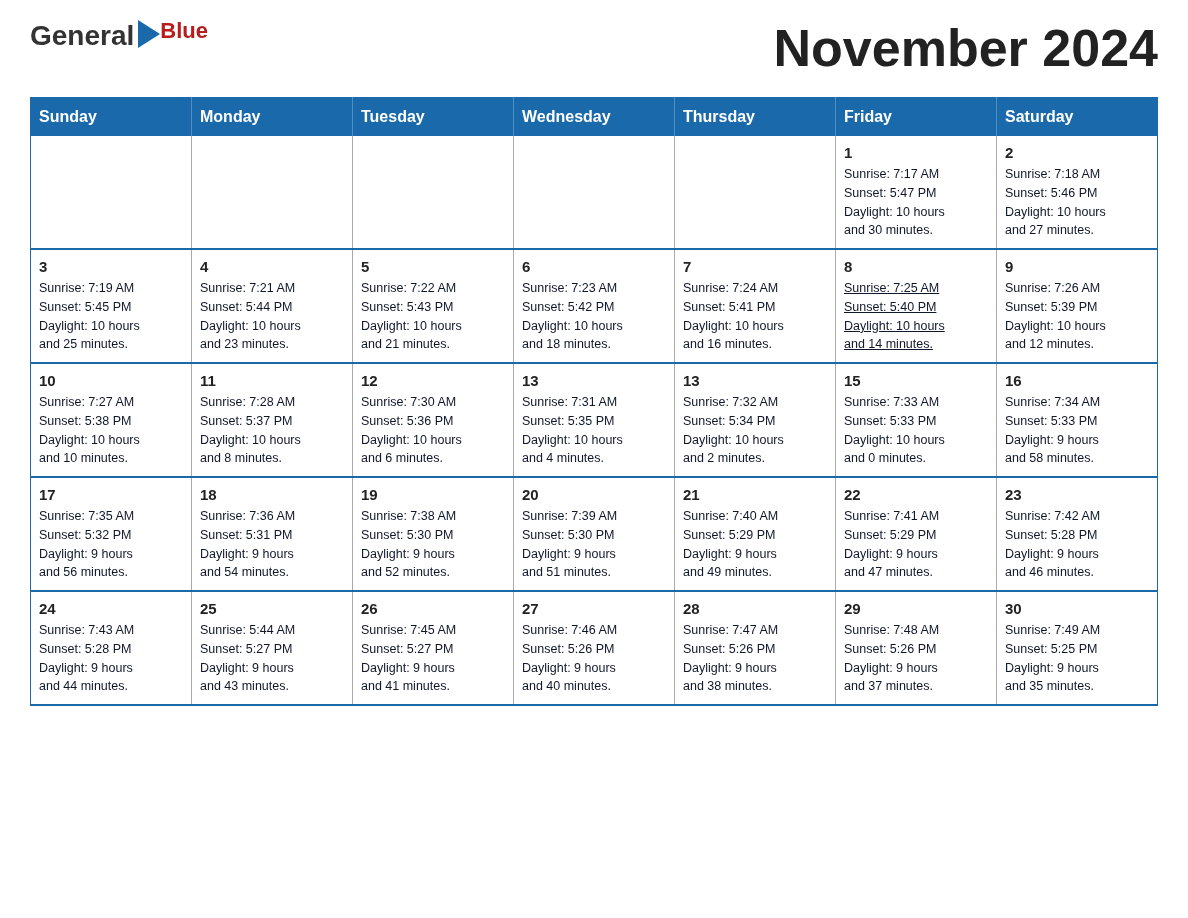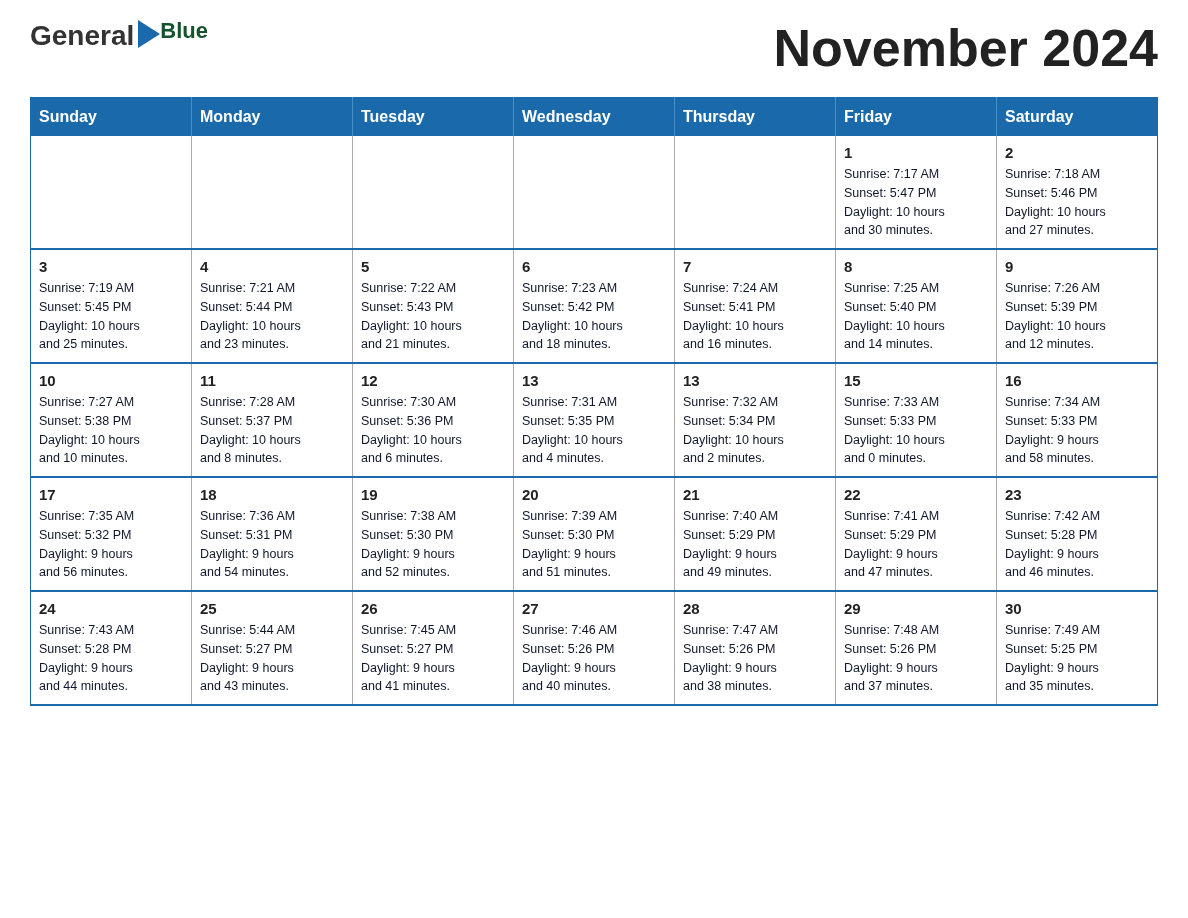--- a/index.html
+++ b/index.html
@@ -23,21 +23,21 @@
     }
     .logo-general {
       font-size: 28px;
       font-weight: bold;
       color: #333;
       line-height: 1;
     }
     .logo-blue {
       font-size: 22px;
       font-weight: bold;
-      color: #14532d;
+      color: #b91c1c;
       line-height: 1;
       display: flex;
       align-items: center;
       gap: 2px;
     }
     .title-area {
       text-align: right;
     }
     .month-title {
       font-size: 52px;
@@ -182,21 +182,21 @@
         </td>
         <td>
           <span class="day-number">7</span>
           <div class="day-info" style="white-space: pre-line;">Sunrise: 7:24 AM
 Sunset: 5:41 PM
 Daylight: 10 hours
 and 16 minutes.</div>
         </td>
         <td>
           <span class="day-number">8</span>
-          <div class="day-info" style="white-space: pre-line;">Sunrise: 7:25 AM
+          <div class="day-info" style="white-space: pre-line; text-decoration: underline;">Sunrise: 7:25 AM
 Sunset: 5:40 PM
 Daylight: 10 hours
 and 14 minutes.</div>
         </td>
         <td>
           <span class="day-number">9</span>
           <div class="day-info" style="white-space: pre-line;">Sunrise: 7:26 AM
 Sunset: 5:39 PM
 Daylight: 10 hours
 and 12 minutes.</div>

